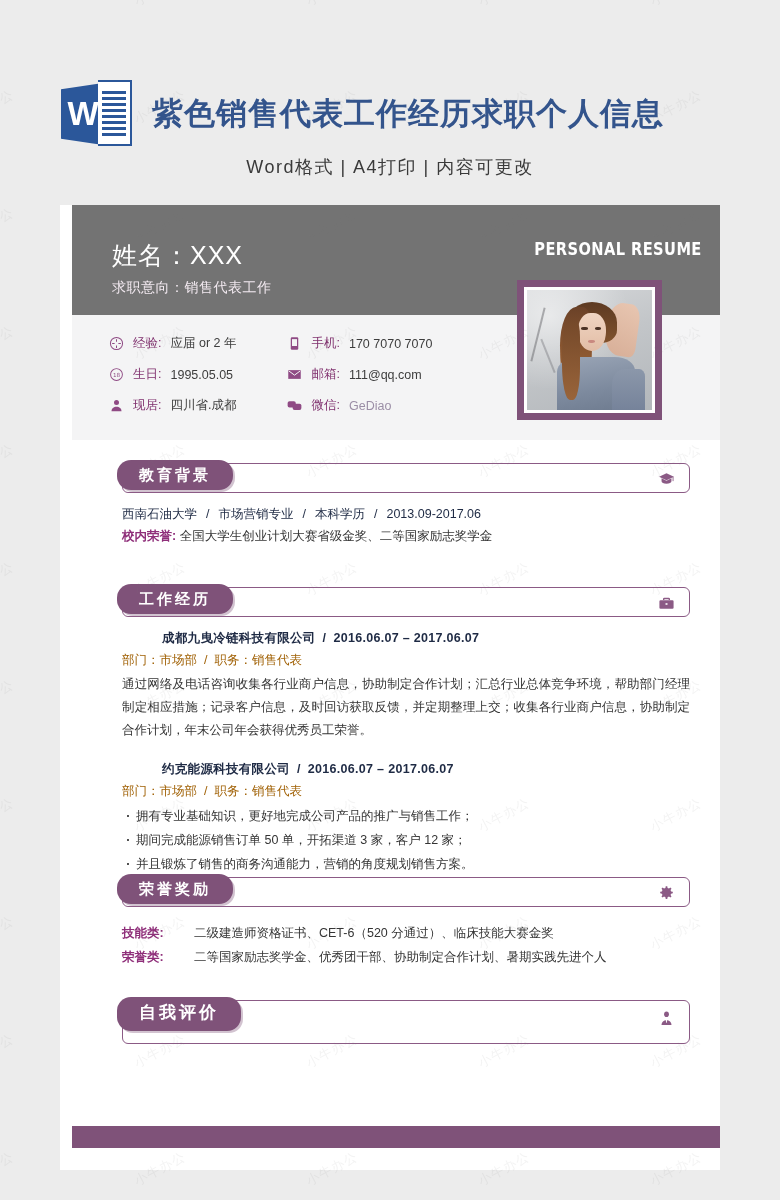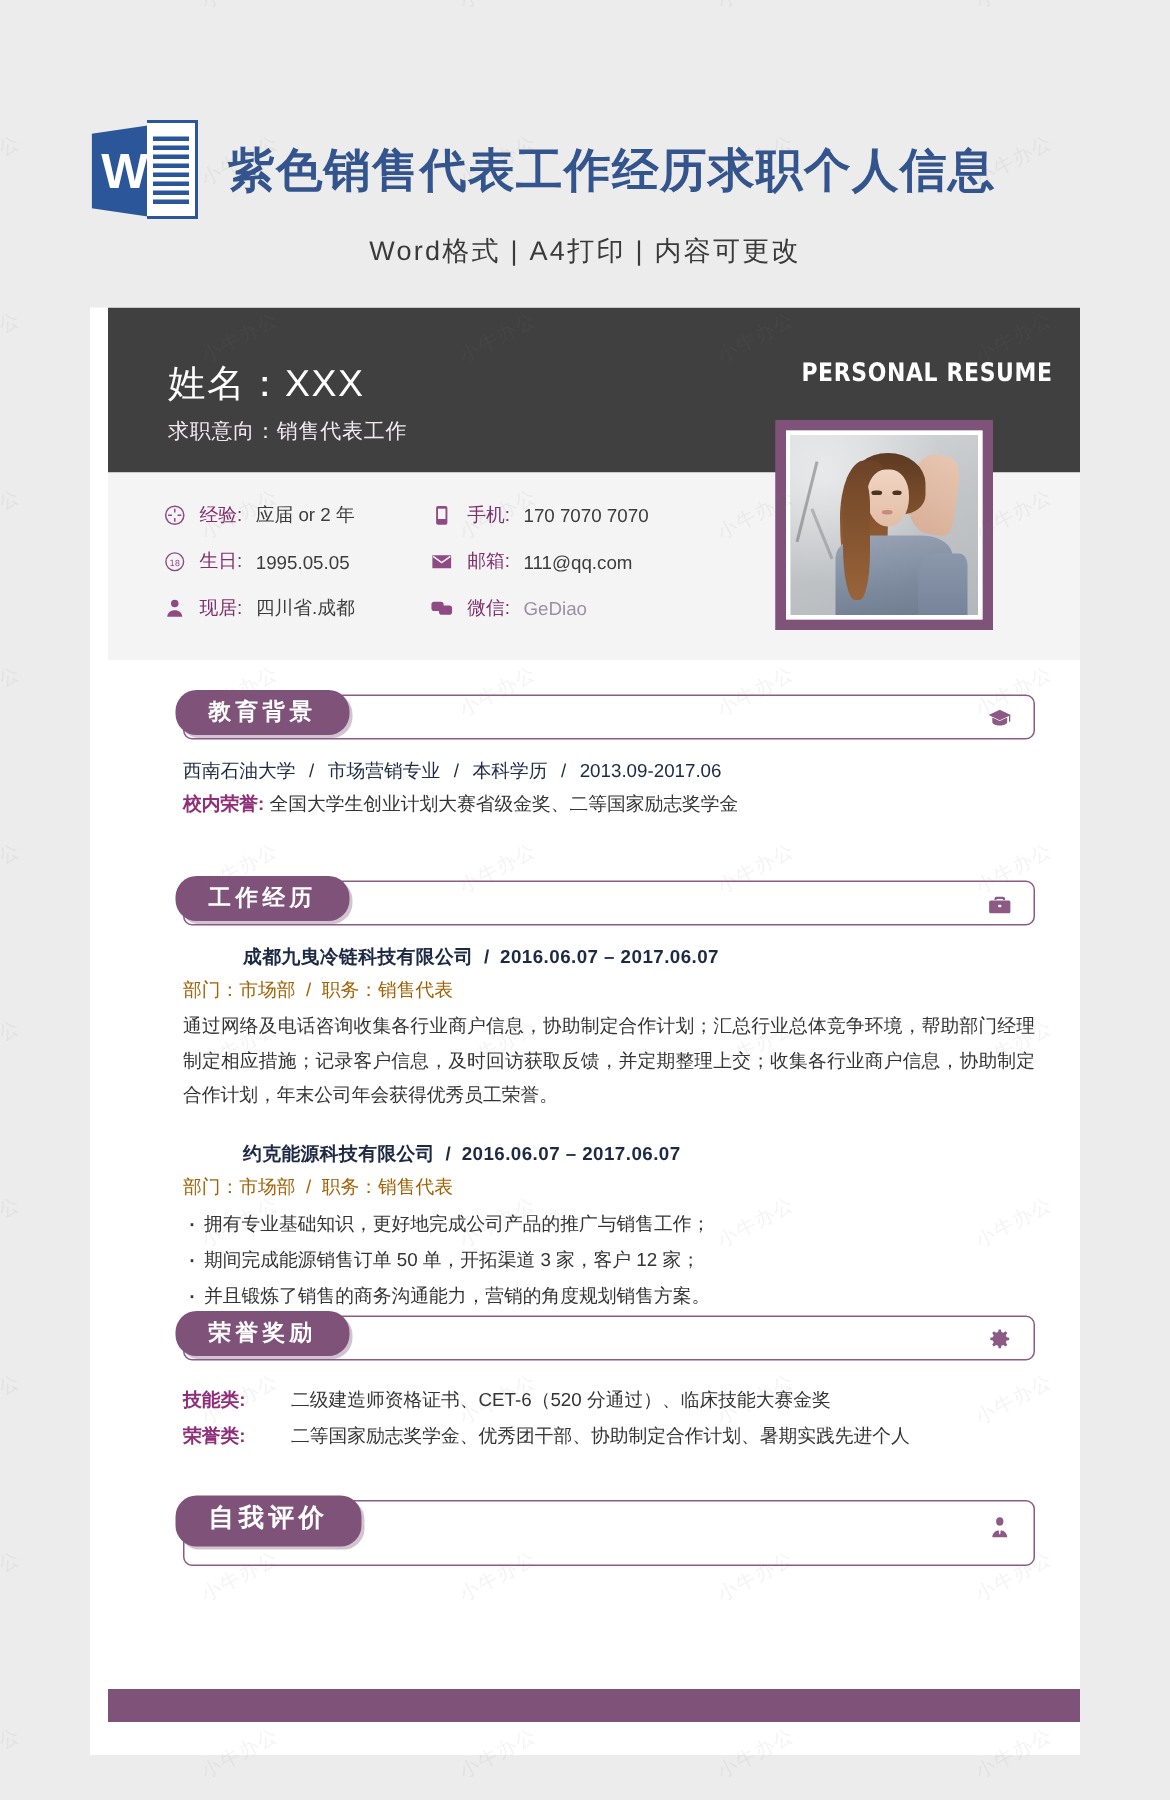--- a/index.html
+++ b/index.html
@@ -114,21 +114,21 @@
     background: #ffffff;
     z-index: 20;
     overflow: hidden;
   }
 
   .banner {
     position: absolute;
     left: 12px; top: 0;
     width: 648px;
     height: 110px;
-    background: #404040;
+    background: #737373;
   }
   .banner-name {
     position: absolute;
     left: 40px; top: 34px;
     color: #ffffff;
     font-size: 25px;
     letter-spacing: 1px;
   }
   .banner-intent {
     position: absolute;

